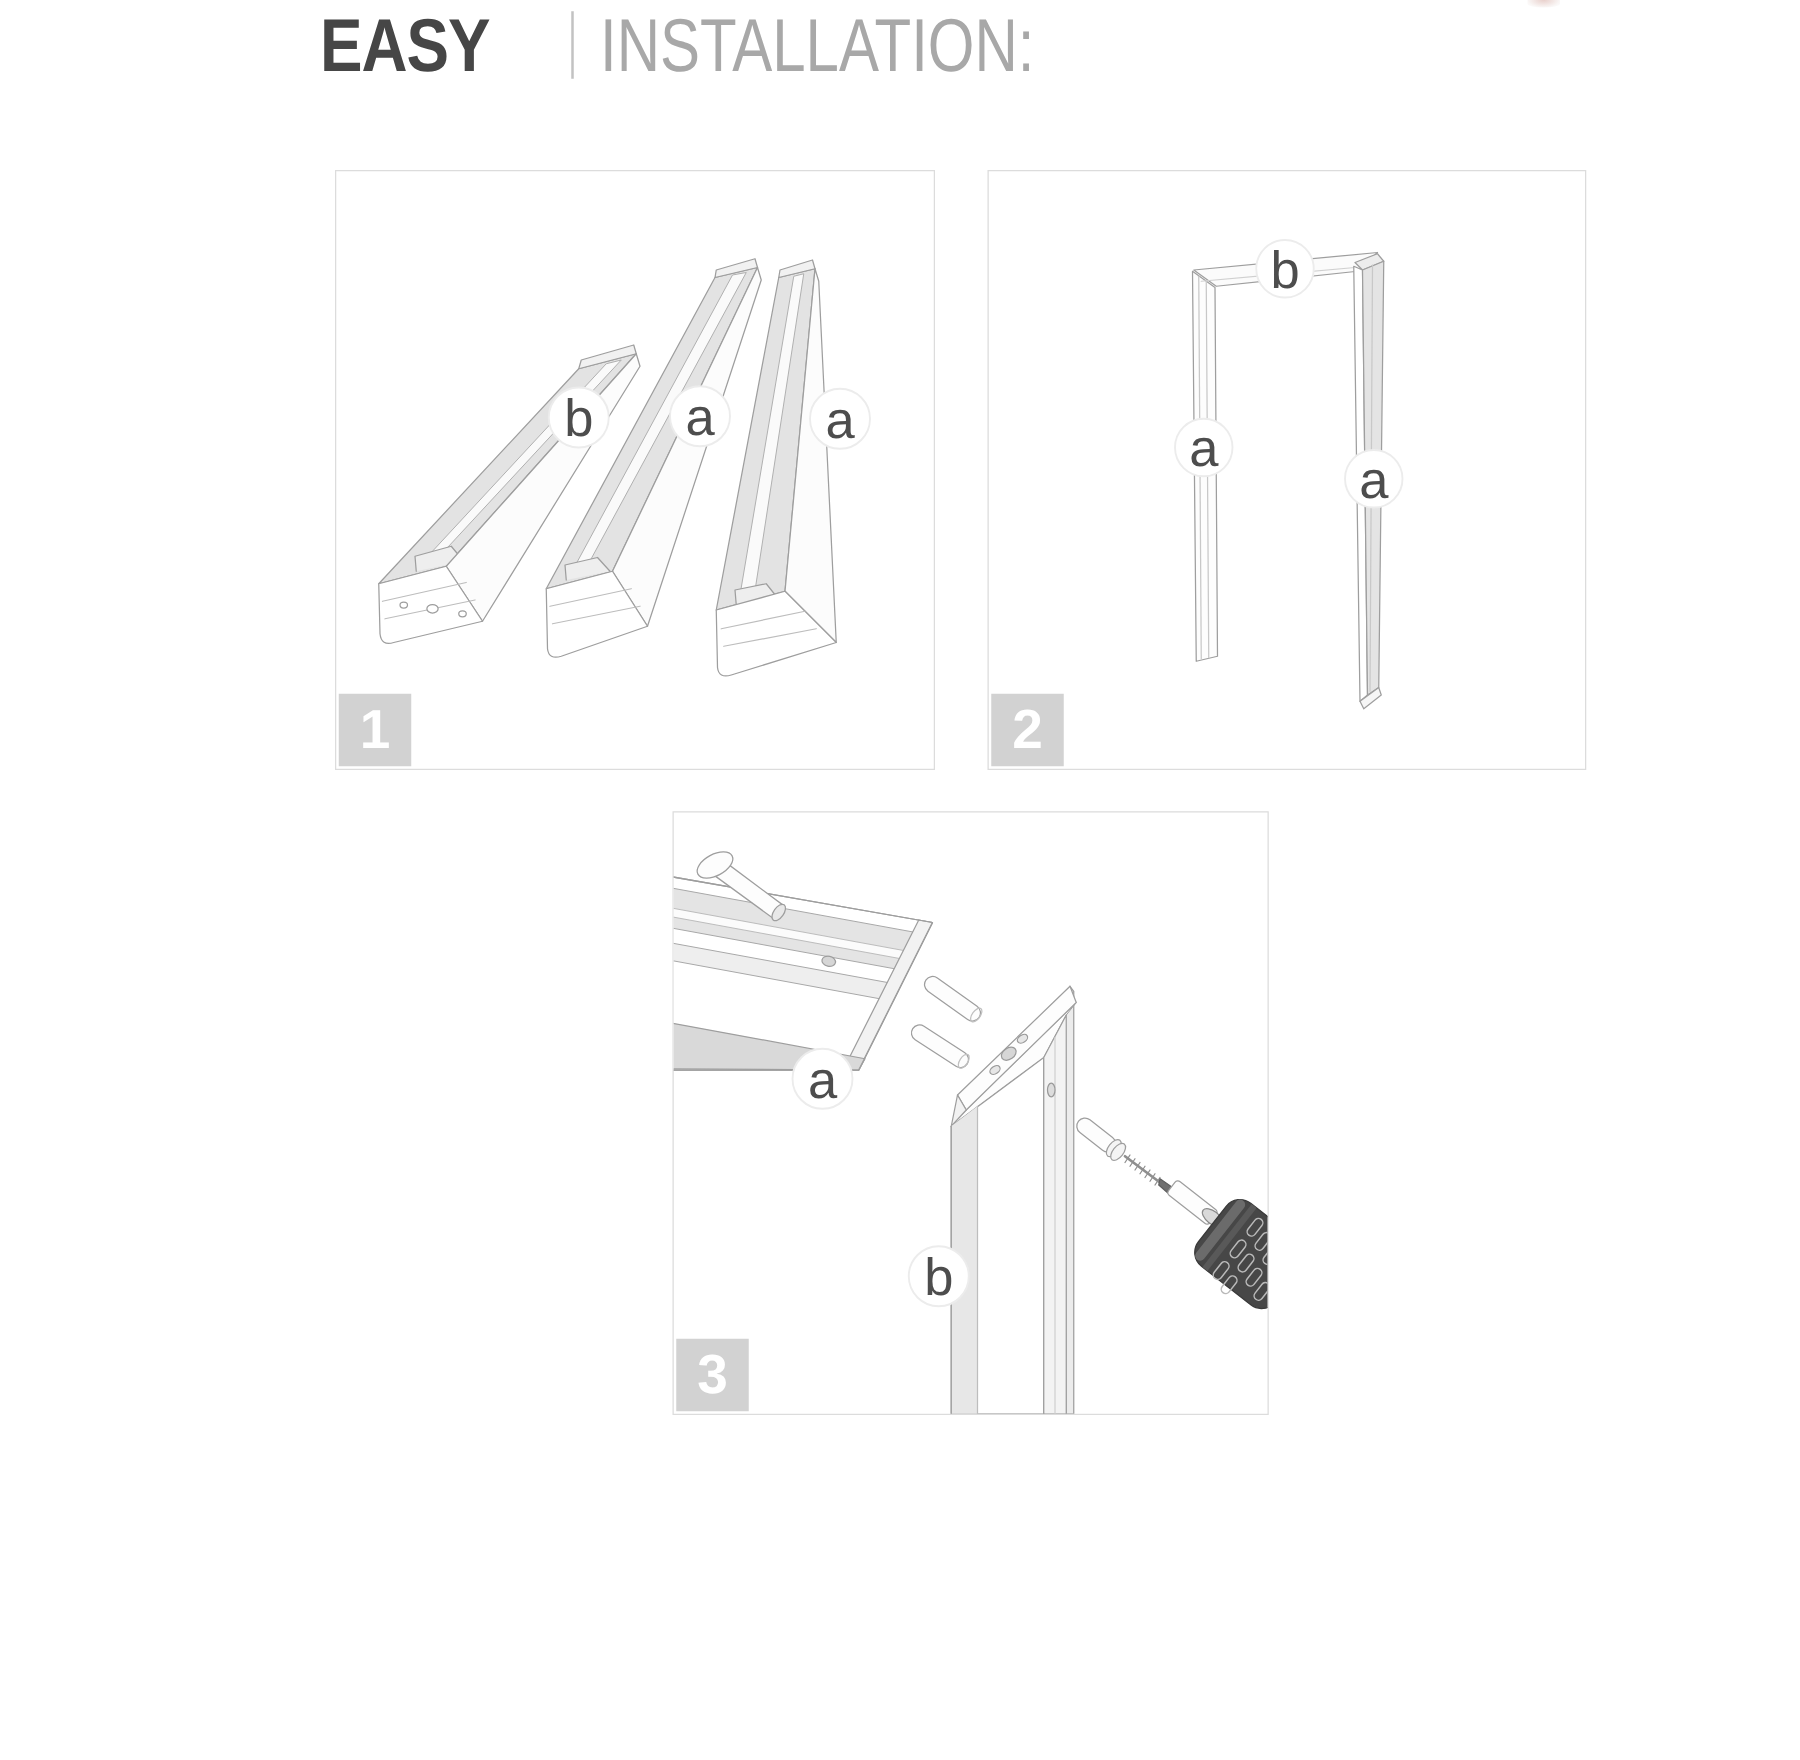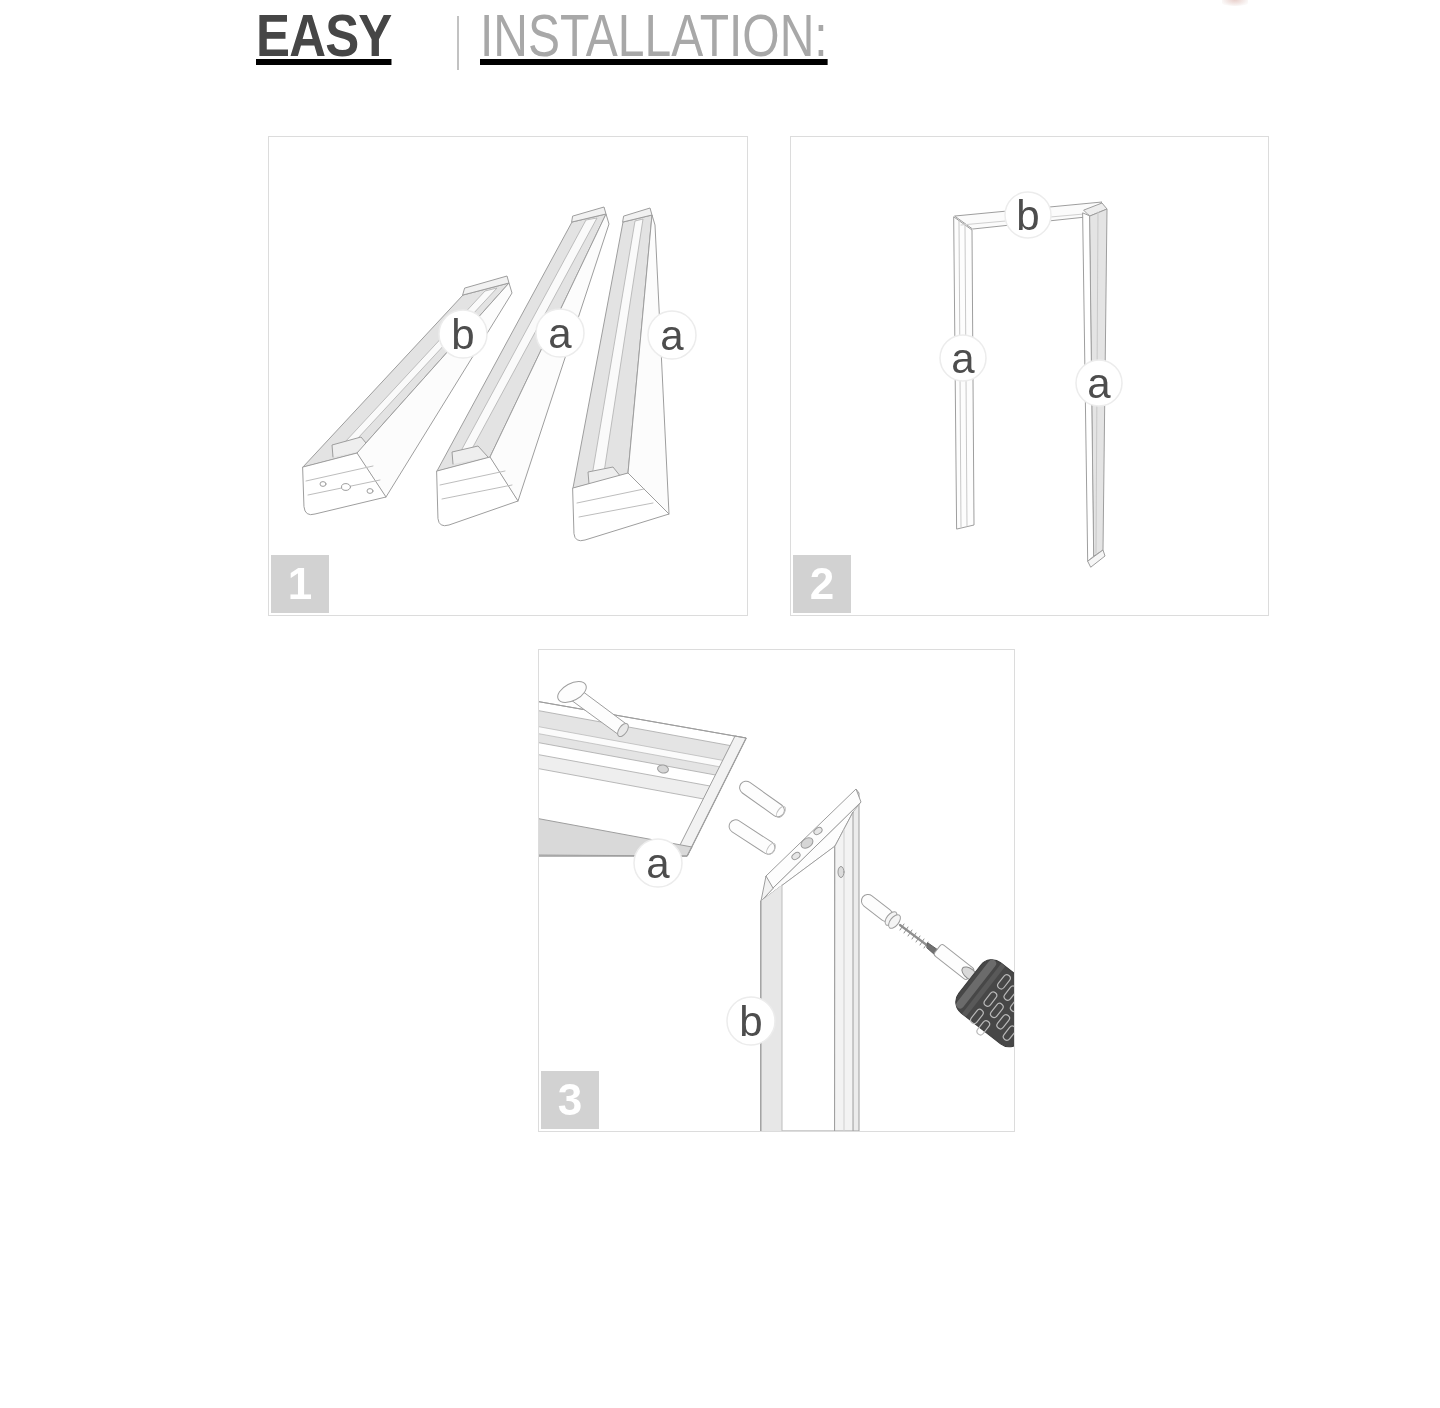--- a/index.html
+++ b/index.html
@@ -2,21 +2,21 @@
 <html><head>
 <meta charset="utf-8">
 <style>
   html,body{margin:0;padding:0;}
   body{
     width:1440px;height:1408px;position:relative;background:#ffffff;
     font-family:"Liberation Sans","DejaVu Sans",sans-serif;overflow:hidden;
   }
   .header{
     position:absolute;left:256px;top:2px;height:68px;
-    display:flex;align-items:flex-end;white-space:nowrap;text-decoration:underline;
+    display:flex;align-items:center;white-space:nowrap;
   }
   .title-primary{
     font-size:60px;font-weight:bold;color:#464646;letter-spacing:-1px;
     transform:scaleX(.85);transform-origin:0 50%;
   }
   .title-divider{
     width:2px;height:54px;background:#c2c2c2;margin-left:42px;margin-right:21px;
     overflow:hidden;color:transparent;font-size:2px;
   }
   .title-secondary{

